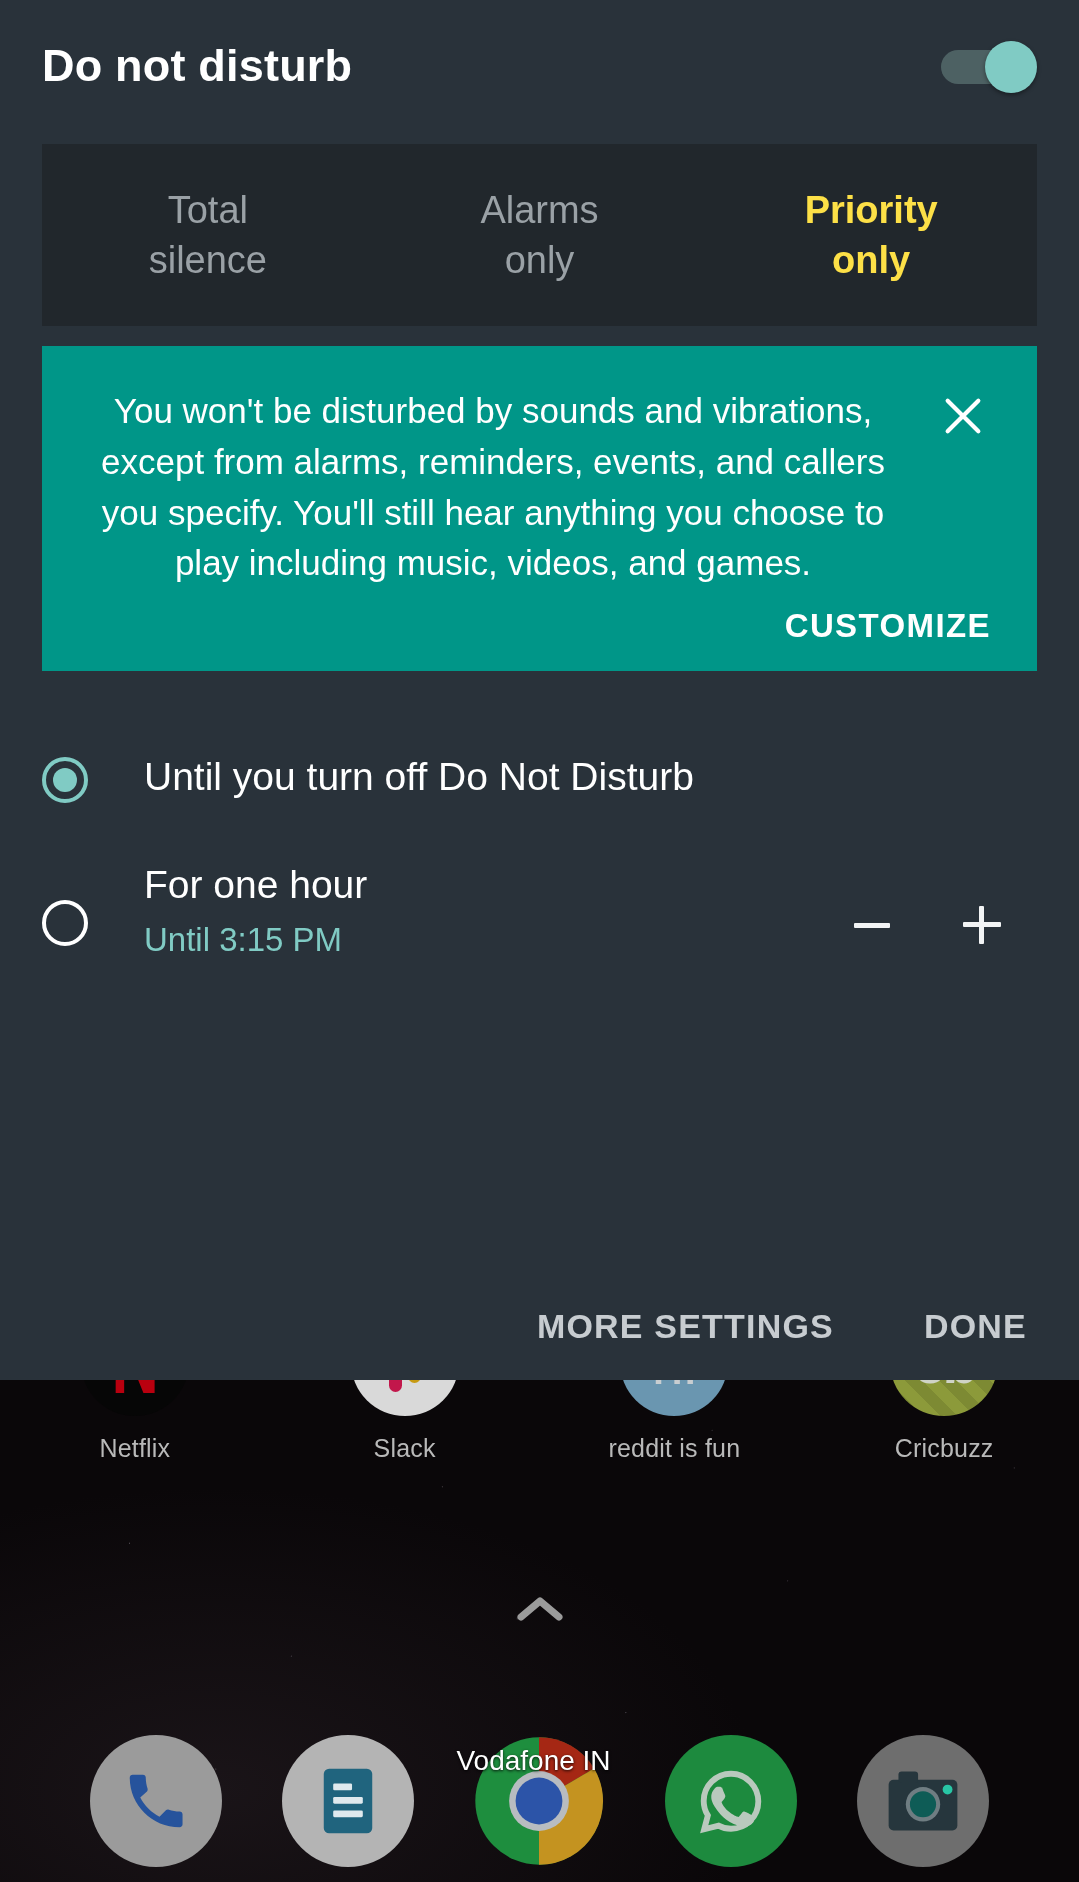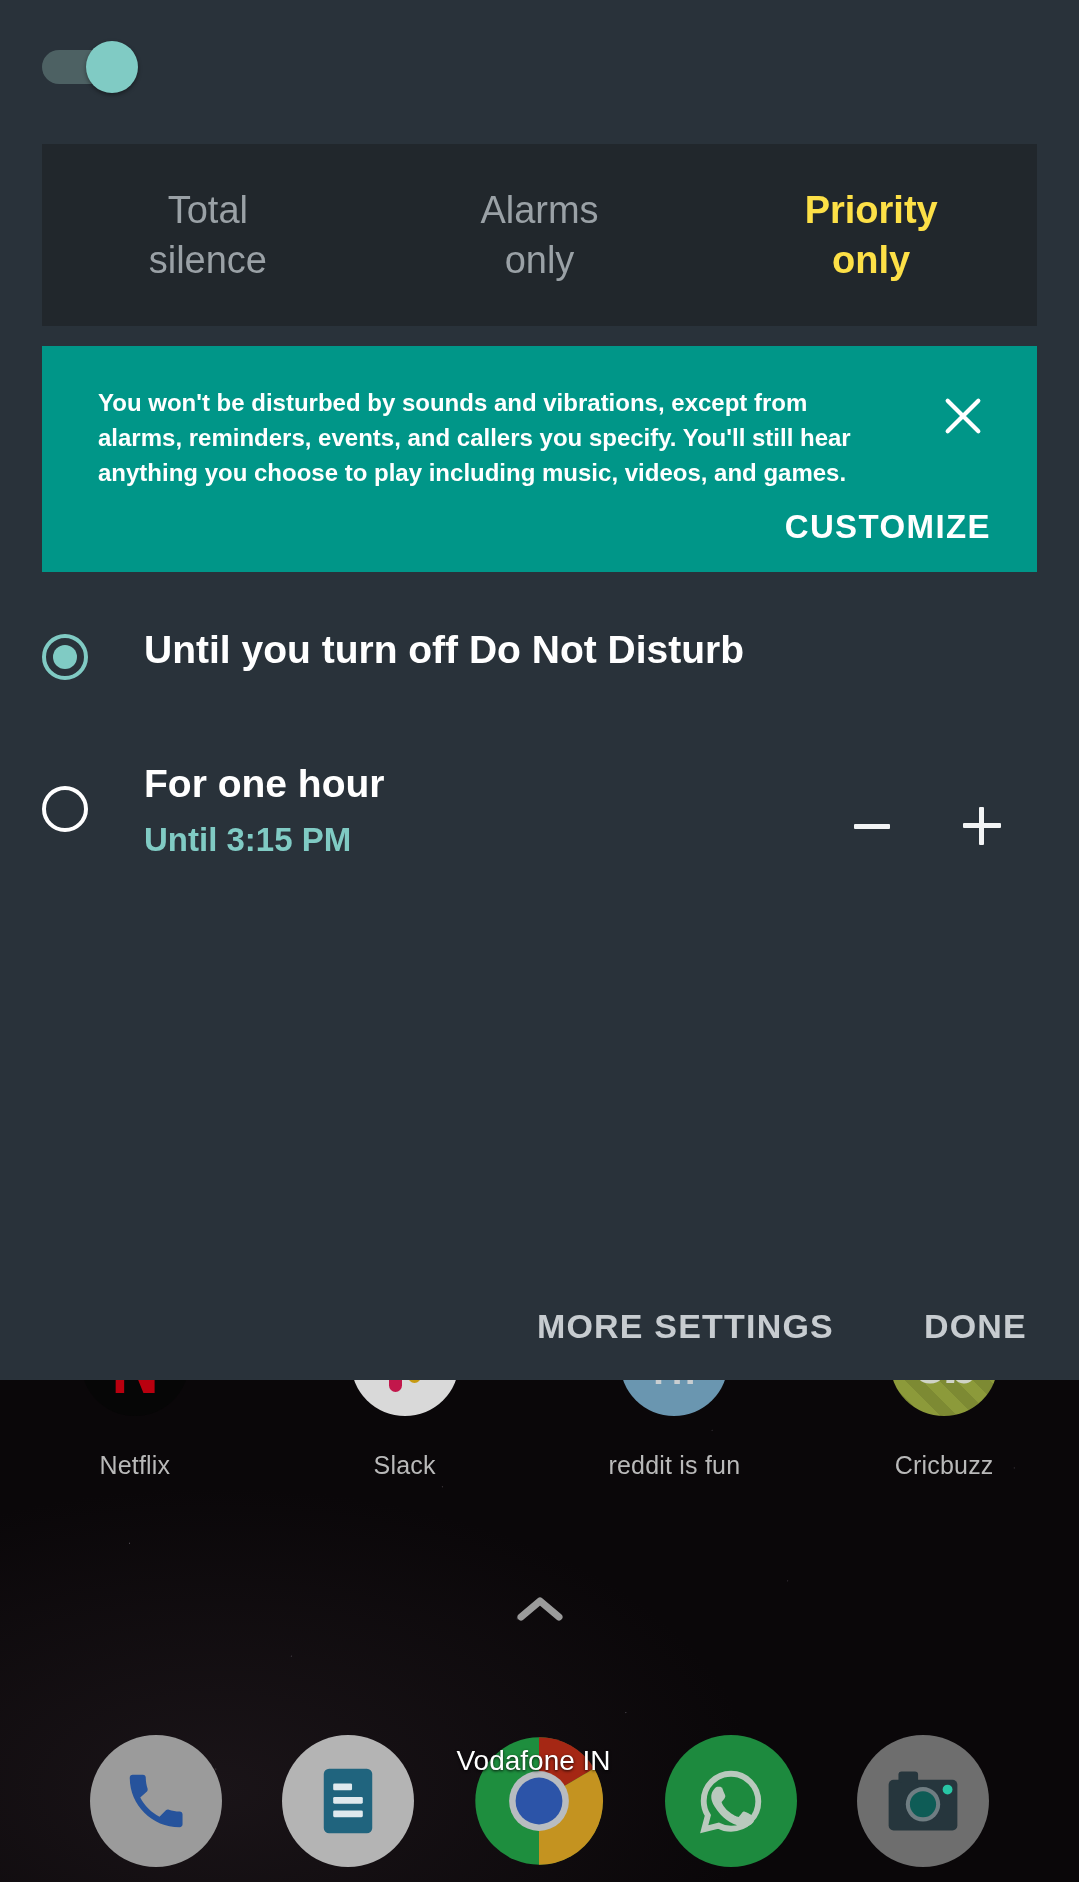--- a/index.html
+++ b/index.html
@@ -34,21 +34,21 @@
       radial-gradient(1px 1px at 94% 78%, rgba(190,180,200,.28), transparent),
       radial-gradient(2px 2px at 48% 86%, rgba(210,200,215,.2), transparent),
       radial-gradient(1px 1px at 20% 94%, rgba(200,190,210,.3), transparent);
   }
 
   
   #app-row {
     position:absolute; left:0; top:1380px; width:1079px;
     display:flex;
   }
-  .app-cell { flex:1; display:flex; flex-direction:column; align-items:center;gap:17px; }
+  .app-cell { flex:1; display:flex; flex-direction:column; align-items:center; }
   .app-icon {
     width:108px; height:108px; border-radius:50%;
     display:flex; align-items:center; justify-content:center;
     position:relative; overflow:hidden;
     margin-top:-72px;
   }
   .app-label {
     margin-top:18px; font-size:25px; color:#b9b9b9;
     letter-spacing:.2px;
   }
@@ -148,41 +148,40 @@
   .mode-tab.selected { color:#fde047; font-weight:bold; }
 
   
   #info-card {
     margin:20px 42px 0 42px;
     background:#009688;
     padding:40px 40px 26px 56px;
     position:relative;
   }
   #info-text {
-    font-size:24px; line-height:1.45; color:#ffffff;
-    max-width:790px; font-weight:700;
+    font-size:35px; line-height:1.45; color:#ffffff;
+    max-width:790px; font-weight:400;text-align:center;
   }
   #info-close {
     position:absolute; right:42px; top:38px;
     width:64px; height:64px;
     display:flex; align-items:center; justify-content:center;
     cursor:pointer;
   }
   #customize-btn {
     margin-top:18px; text-align:right;
     font-size:33px; font-weight:bold; color:#ffffff; letter-spacing:1.4px;
     padding-right:6px;
   }
 
   
   #options { margin-top:56px; padding:0 0 0 42px; }
   .option-row {
-    display:flex; align-items:flex-start; position:relative;
+    display:flex; align-items:center; position:relative;
     min-height:100px;
-    font-weight:bold;
   }
   .radio {
     width:46px; height:46px; border-radius:50%; flex:none;
     border:4px solid #ffffff; margin-top:6px;
     position:relative; box-sizing:border-box;
   }
   .radio.checked { border-color:#80cbc4; }
   .radio.checked::after {
     content:""; position:absolute;
     left:50%; top:50%; transform:translate(-50%,-50%);
@@ -331,20 +330,21 @@
           <circle cx="37" cy="12" r="3" fill="#28c6a5"></circle>
         </svg>
       </div>
     </div>
 
   </div>
 
   <div id="dnd-panel">
 
     <div id="dnd-header">
+      <div id="dnd-title">Do not disturb</div>
       <div id="dnd-toggle">
         <div class="track"></div>
         <div class="thumb"></div>
       </div>
     </div>
 
     <div id="mode-tabs">
       <div class="mode-tab">
         <div>Total</div>
         <div>silence</div>

